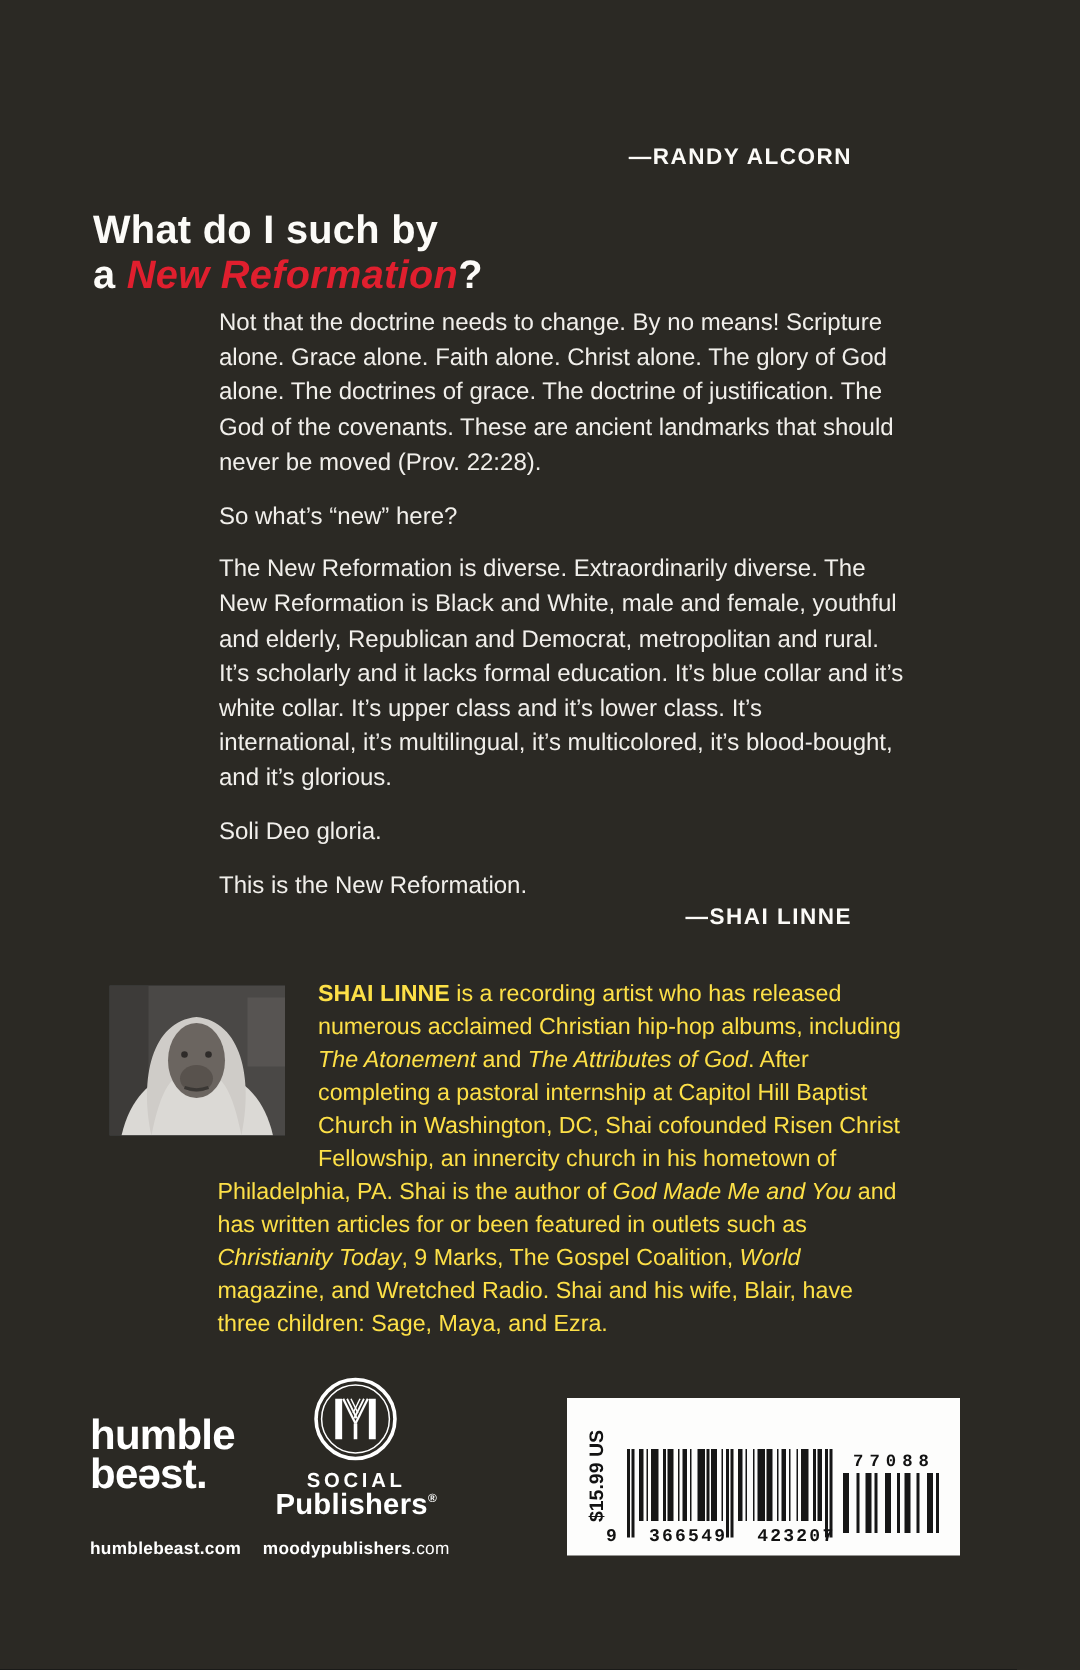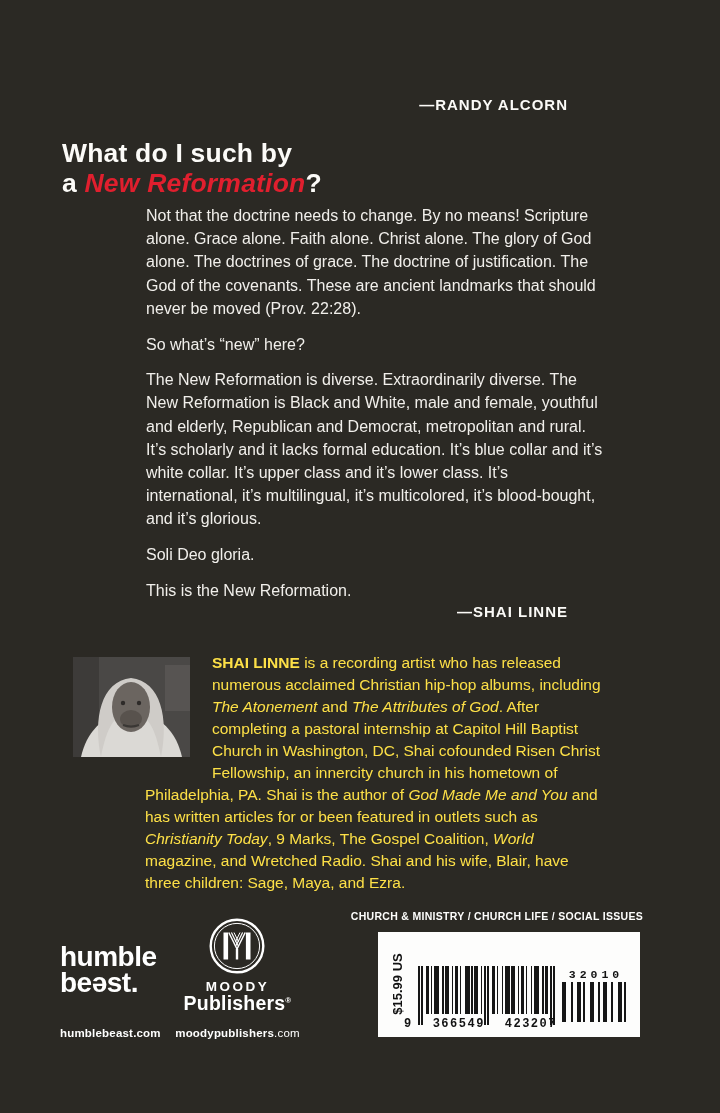--- a/index.html
+++ b/index.html
@@ -175,25 +175,24 @@
         <path d="M19.8 14.5 L28 31" stroke-width="1.5"></path>
         <path d="M22.4 14.5 L28.8 27.5" stroke-width="1.2"></path>
         <path d="M25 14.5 L29.6 24" stroke-width="1"></path>
         <path d="M36.2 14.5 L28 31" stroke-width="1.5"></path>
         <path d="M33.6 14.5 L27.2 27.5" stroke-width="1.2"></path>
         <path d="M31 14.5 L26.4 24" stroke-width="1"></path>
         <path d="M28 31 L28 41.5" stroke-width="2.4"></path>
       </g>
     </svg>
   </div>
-  <div class="moody-top">MOODY</div>
+  <div class="moody-top">SOCIAL</div>
   <div class="moody-bottom"><span>Publishers</span><sup>®</sup></div>
   <div class="moody-url"><b>moodypublishers</b><span>.com</span></div>
 
-  <div class="category">CHURCH &amp; MINISTRY / CHURCH LIFE / SOCIAL ISSUES</div>
 
   <div class="bc-box">
     <div class="price">$15.99 US</div>
     <div class="ean-bars">
         <span class="bar tall" style="flex: 1 0 0px;"></span>
         <span class="gap" style="flex: 1 0 0px;"></span>
         <span class="bar tall" style="flex: 1 0 0px;"></span>
         <span class="gap" style="flex: 2 0 0px;"></span>
         <span class="bar" style="flex: 2 0 0px;"></span>
         <span class="gap" style="flex: 1 0 0px;"></span>
@@ -250,21 +249,21 @@
         <span class="bar tall" style="flex: 1 0 0px;"></span>
         <span class="gap" style="flex: 1 0 0px;"></span>
         <span class="bar tall" style="flex: 1 0 0px;"></span>
         <span class="gap" style="flex: 0 0 0px;"></span>
       </div>
     <div class="ean-digits">
       <span>9</span>
       <span>366549</span>
       <span>423207</span>
     </div>
-    <div class="addon-digits">32010</div>
+    <div class="addon-digits">77088</div>
     <div class="addon-bars">
         <span class="bar" style="flex: 2 0 0px;"></span>
         <span class="gap" style="flex: 2 0 0px;"></span>
         <span class="bar" style="flex: 1 0 0px;"></span>
         <span class="gap" style="flex: 2 0 0px;"></span>
         <span class="bar" style="flex: 2 0 0px;"></span>
         <span class="gap" style="flex: 1 0 0px;"></span>
         <span class="bar" style="flex: 1 0 0px;"></span>
         <span class="gap" style="flex: 2 0 0px;"></span>
         <span class="bar" style="flex: 2 0 0px;"></span>

